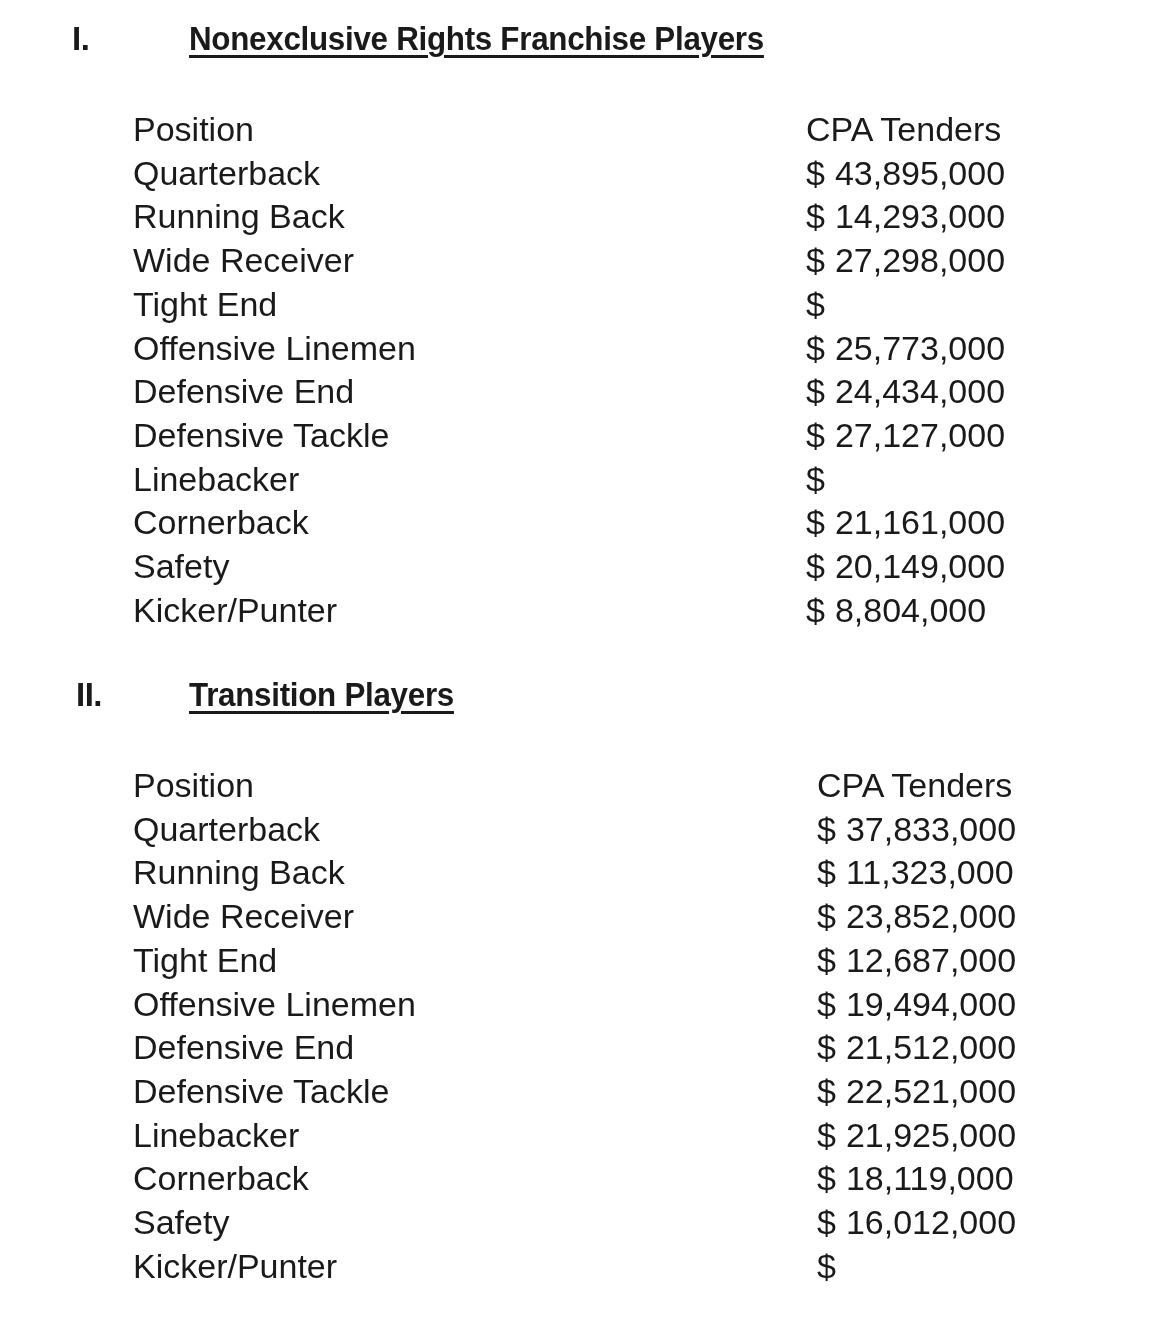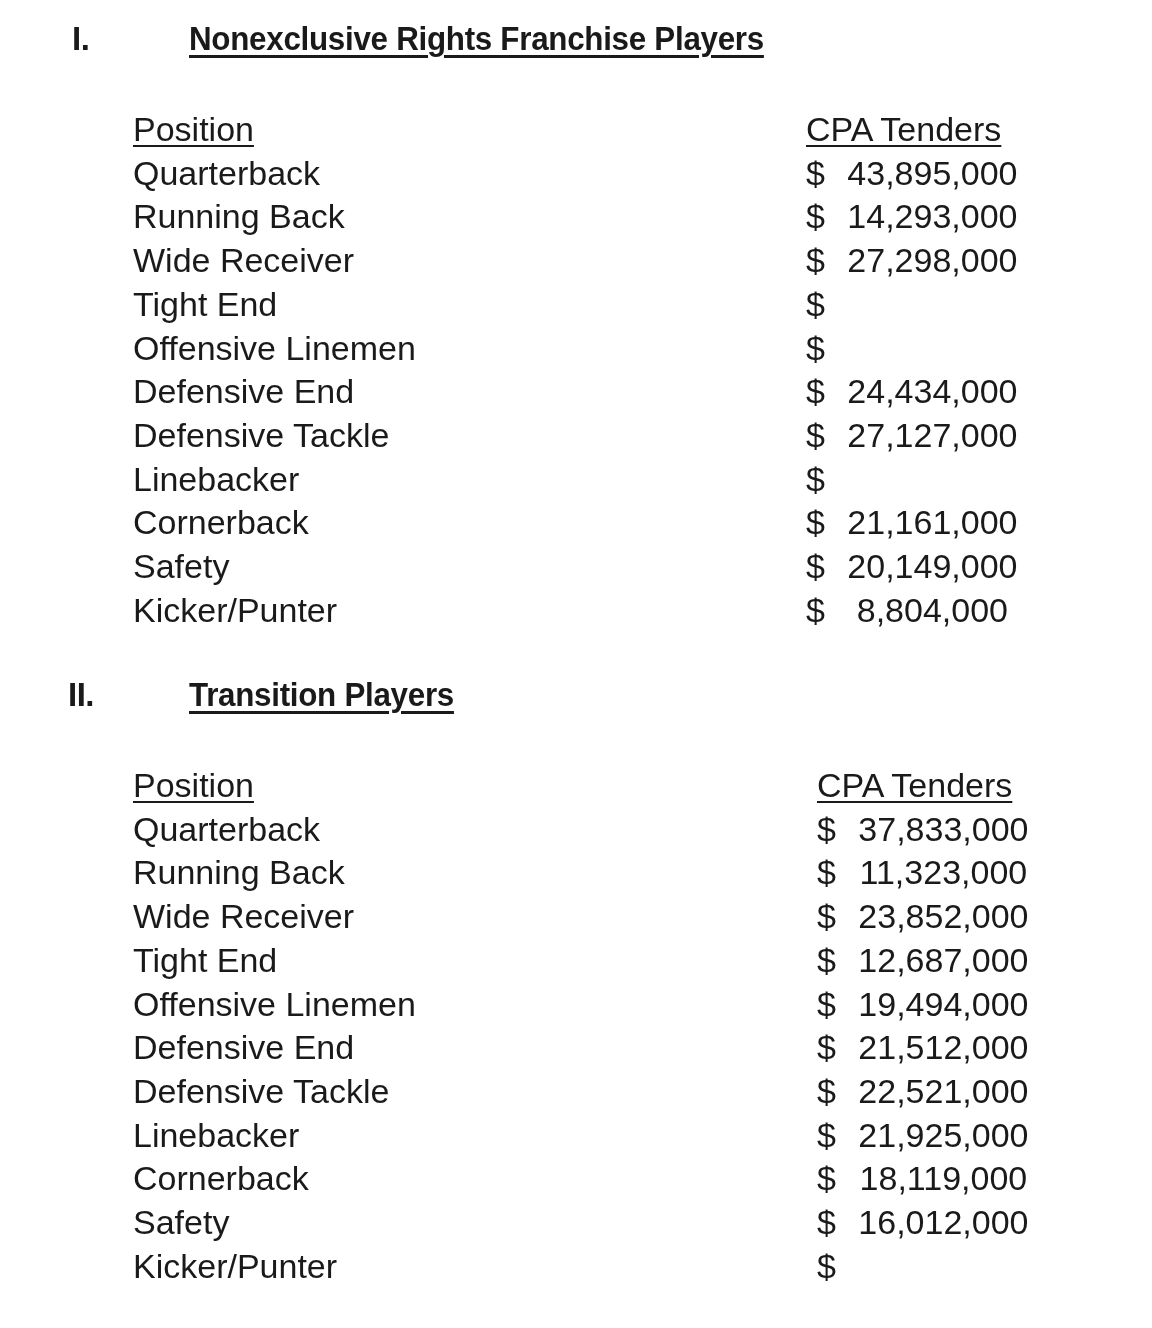--- a/index.html
+++ b/index.html
@@ -11,24 +11,24 @@
       position: absolute; font-weight: bold; font-size: 33px; letter-spacing: -0.5px;
     }
     .section-title {
       position: absolute; font-weight: bold; font-size: 33px; letter-spacing: -0.3px;
       text-decoration: underline; text-decoration-thickness: 3px; text-underline-offset: 5px;
       transform: scaleX(0.95); transform-origin: left center;
     }
     .col {
       position: absolute; font-size: 34px; line-height: 43.7px;
     }
-    .col .hdr { text-decoration: underline; text-decoration-thickness: 2px; text-underline-offset: 4px; }
+    .col .hdr { text-decoration-thickness: 2px; text-underline-offset: 4px; }
     .amount { display: flex; white-space: pre; }
     .amount .dollar { width: 1ch; margin-right: 10px; }
-    .amount .num { width: 195px; text-align: center; }
+    .amount .num { width: 195px; text-align: left; }
     .pos-col { left: 133px; }
     #s1-pos { top: 108px; }
     #s1-amt { top: 108px; left: 806px; }
     #s2-pos { top: 764px; }
     #s2-amt { top: 764px; left: 817px; }
   </style>
 </head>
 <body>
 
 <div class="section-num" style="left:72px; top:20px;">I.</div>
@@ -47,30 +47,30 @@
     <div>Cornerback</div>
     <div>Safety</div>
     <div>Kicker/Punter</div>
   </div>
 <div class="col" id="s1-amt">
     <div class="hdr">CPA Tenders</div>
     <div class="amount"><span class="dollar">$</span><span class="num">43,895,000</span></div>
     <div class="amount"><span class="dollar">$</span><span class="num">14,293,000</span></div>
     <div class="amount"><span class="dollar">$</span><span class="num">27,298,000</span></div>
     <div class="amount"><span class="dollar">$</span></div>
-    <div class="amount"><span class="dollar">$</span></div>
+    <div class="amount"><span class="dollar">$</span><span class="num">25,773,000</span></div>
     <div class="amount"><span class="dollar">$</span><span class="num">24,434,000</span></div>
     <div class="amount"><span class="dollar">$</span><span class="num">27,127,000</span></div>
     <div class="amount"><span class="dollar">$</span></div>
     <div class="amount"><span class="dollar">$</span><span class="num">21,161,000</span></div>
     <div class="amount"><span class="dollar">$</span><span class="num">20,149,000</span></div>
     <div class="amount"><span class="dollar">$</span><span class="num">8,804,000</span></div>
   </div>
 
-<div class="section-num" style="left:68px; top:676px;text-align:center;">II.</div>
+<div class="section-num" style="left:76px; top:676px;text-align:center;">II.</div>
 <div class="section-title" style="left:189px; top:676px;">Transition Players</div>
 
 <div class="col pos-col" id="s2-pos">
     <div class="hdr">Position</div>
     <div>Quarterback</div>
     <div>Running Back</div>
     <div>Wide Receiver</div>
     <div>Tight End</div>
     <div>Offensive Linemen</div>
     <div>Defensive End</div>

